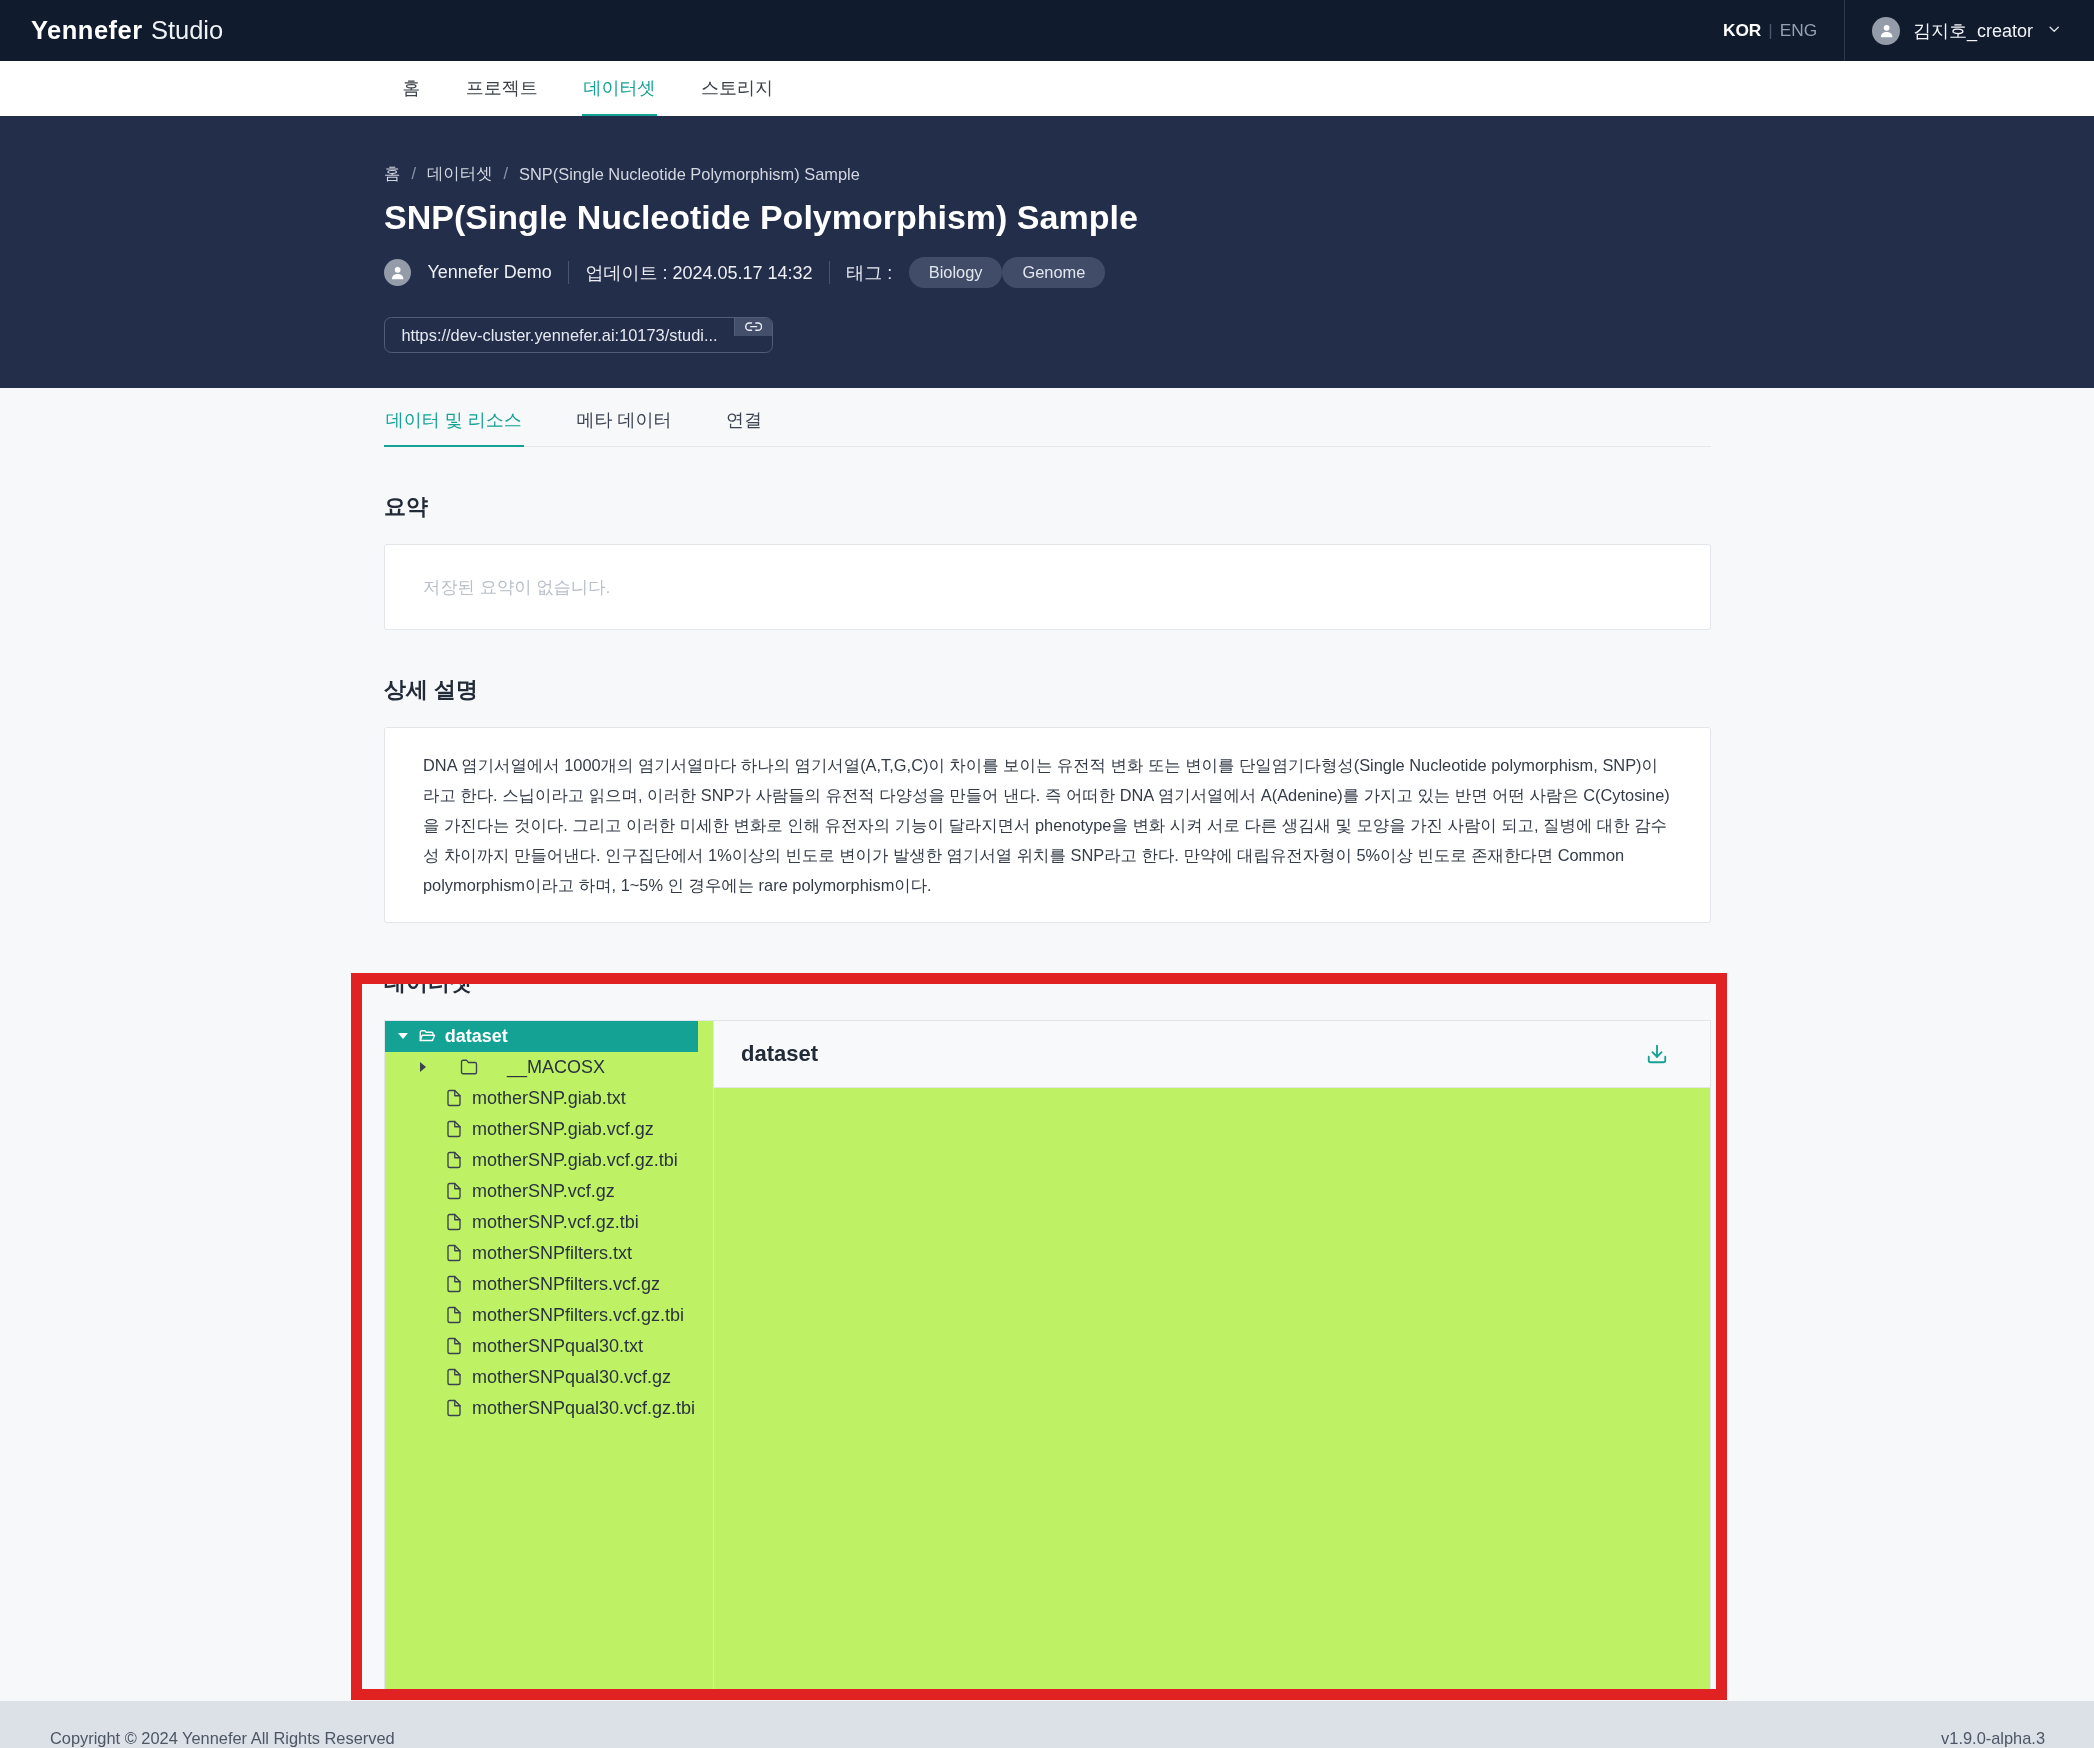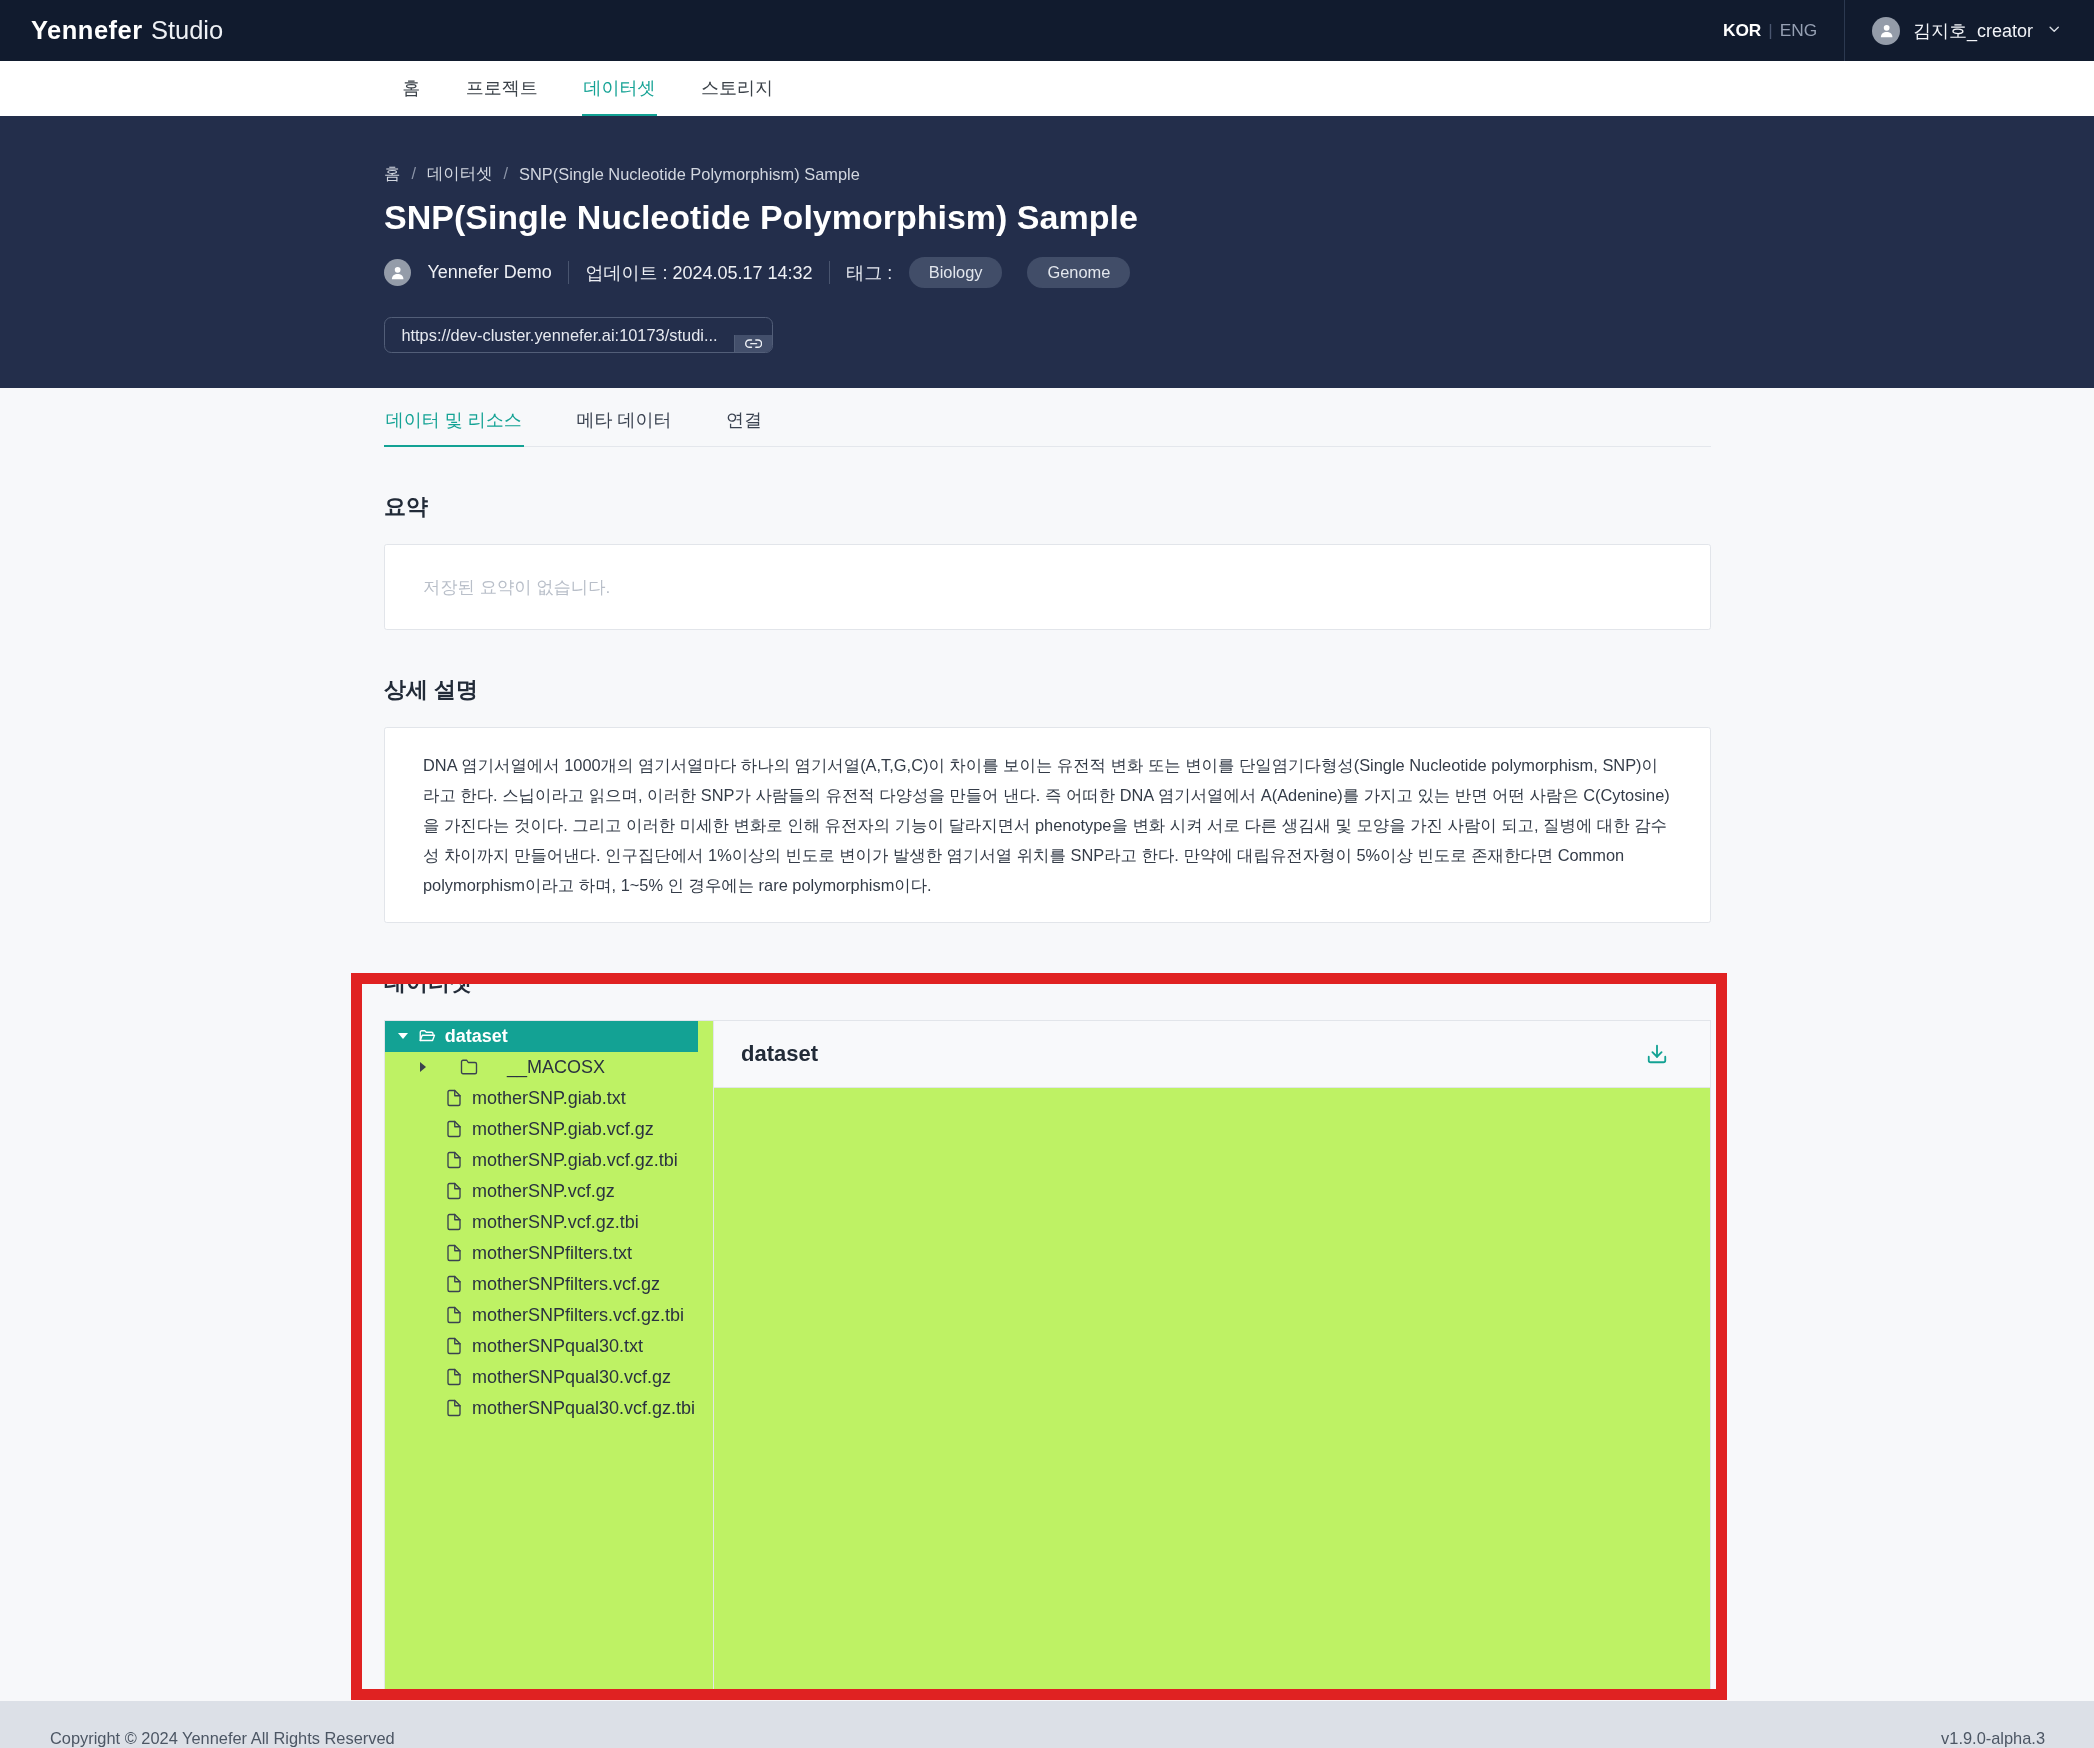--- a/index.html
+++ b/index.html
@@ -38,21 +38,21 @@
   .hero .container{padding-top:47px;}
   .breadcrumb{display:flex;align-items:center;font-size:16.4px;color:#d2d7e0;}
   .crumb{cursor:pointer;}
   .crumb:not(:last-child)::after{content:"/";margin:0 11px;color:#8b94a8;}
   .hero h1{margin:12.7px 0 0;font-size:34px;font-weight:700;color:#fff;}
   .meta{margin-top:20px;display:flex;align-items:center;gap:16.4px;font-size:18px;color:#eef0f5;}
   .meta .avatar{width:27px;height:27px;}
   .meta-divider{width:0.9px;height:23.6px;background:#49556f;}
   .tags-label{color:#e7eaf1;}
   .tag{background:#414d68;color:#e2e6ed;border-radius:908px;padding:6.4px 20px;font-size:16.4px;cursor:pointer;}
-  .url-box{margin-top:29px;display:inline-flex;align-items:flex-end;border:0.9px solid #525e78;border-radius:7.3px;overflow:hidden;cursor:pointer;}
+  .url-box{margin-top:29px;display:inline-flex;align-items:flex-start;border:0.9px solid #525e78;border-radius:7.3px;overflow:hidden;cursor:pointer;}
   .url-text{padding:7.3px 16.4px;font-size:16.4px;color:#e6e9f0;}
   .url-btn{width:38px;background:#434f6b;border-left:0.9px solid #525e78;display:flex;align-items:center;justify-content:center;}
   .url-btn svg{width:17.3px;height:17.3px;stroke:#eef1f6;}
 
   
   .tabs-inner{display:flex;gap:51px;padding-top:16.4px;border-bottom:0.9px solid #e4e7ec;}
   .sub-tab{font-size:18px;color:#3a4250;padding:3.6px 1.8px 12.7px;border-bottom:2.7px solid transparent;margin-bottom:-0.9px;cursor:pointer;text-align:right;}
   .sub-tab.active{color:var(--accent);}
   .sub-tab.active{border-bottom-color:var(--accent);}
 
@@ -159,21 +159,21 @@
         <svg viewBox="0 0 24 24" fill="#ffffff">
             <circle cx="12" cy="8" r="4"></circle>
             <path d="M4 21c0-4.4 3.6-7 8-7s8 2.6 8 7z"></path>
           </svg>
       </span>
       <span>Yennefer Demo</span>
       <span class="meta-divider"></span>
       <span>업데이트 : 2024.05.17 14:32</span>
       <span class="meta-divider"></span>
       <span class="tags-label">태그 :</span>
-      <span style="display:flex;gap:25px;">
+      <span style="display:flex;gap:0;">
 
           <span class="tag">Biology</span>
 
           <span class="tag">Genome</span>
         </span>
     </div>
     <div class="url-box">
       <span class="url-text">https://dev-cluster.yennefer.ai:10173/studi...</span>
       <span class="url-btn">
         <svg viewBox="0 0 24 24" fill="none" stroke-width="2" stroke-linecap="round" stroke-linejoin="round">

